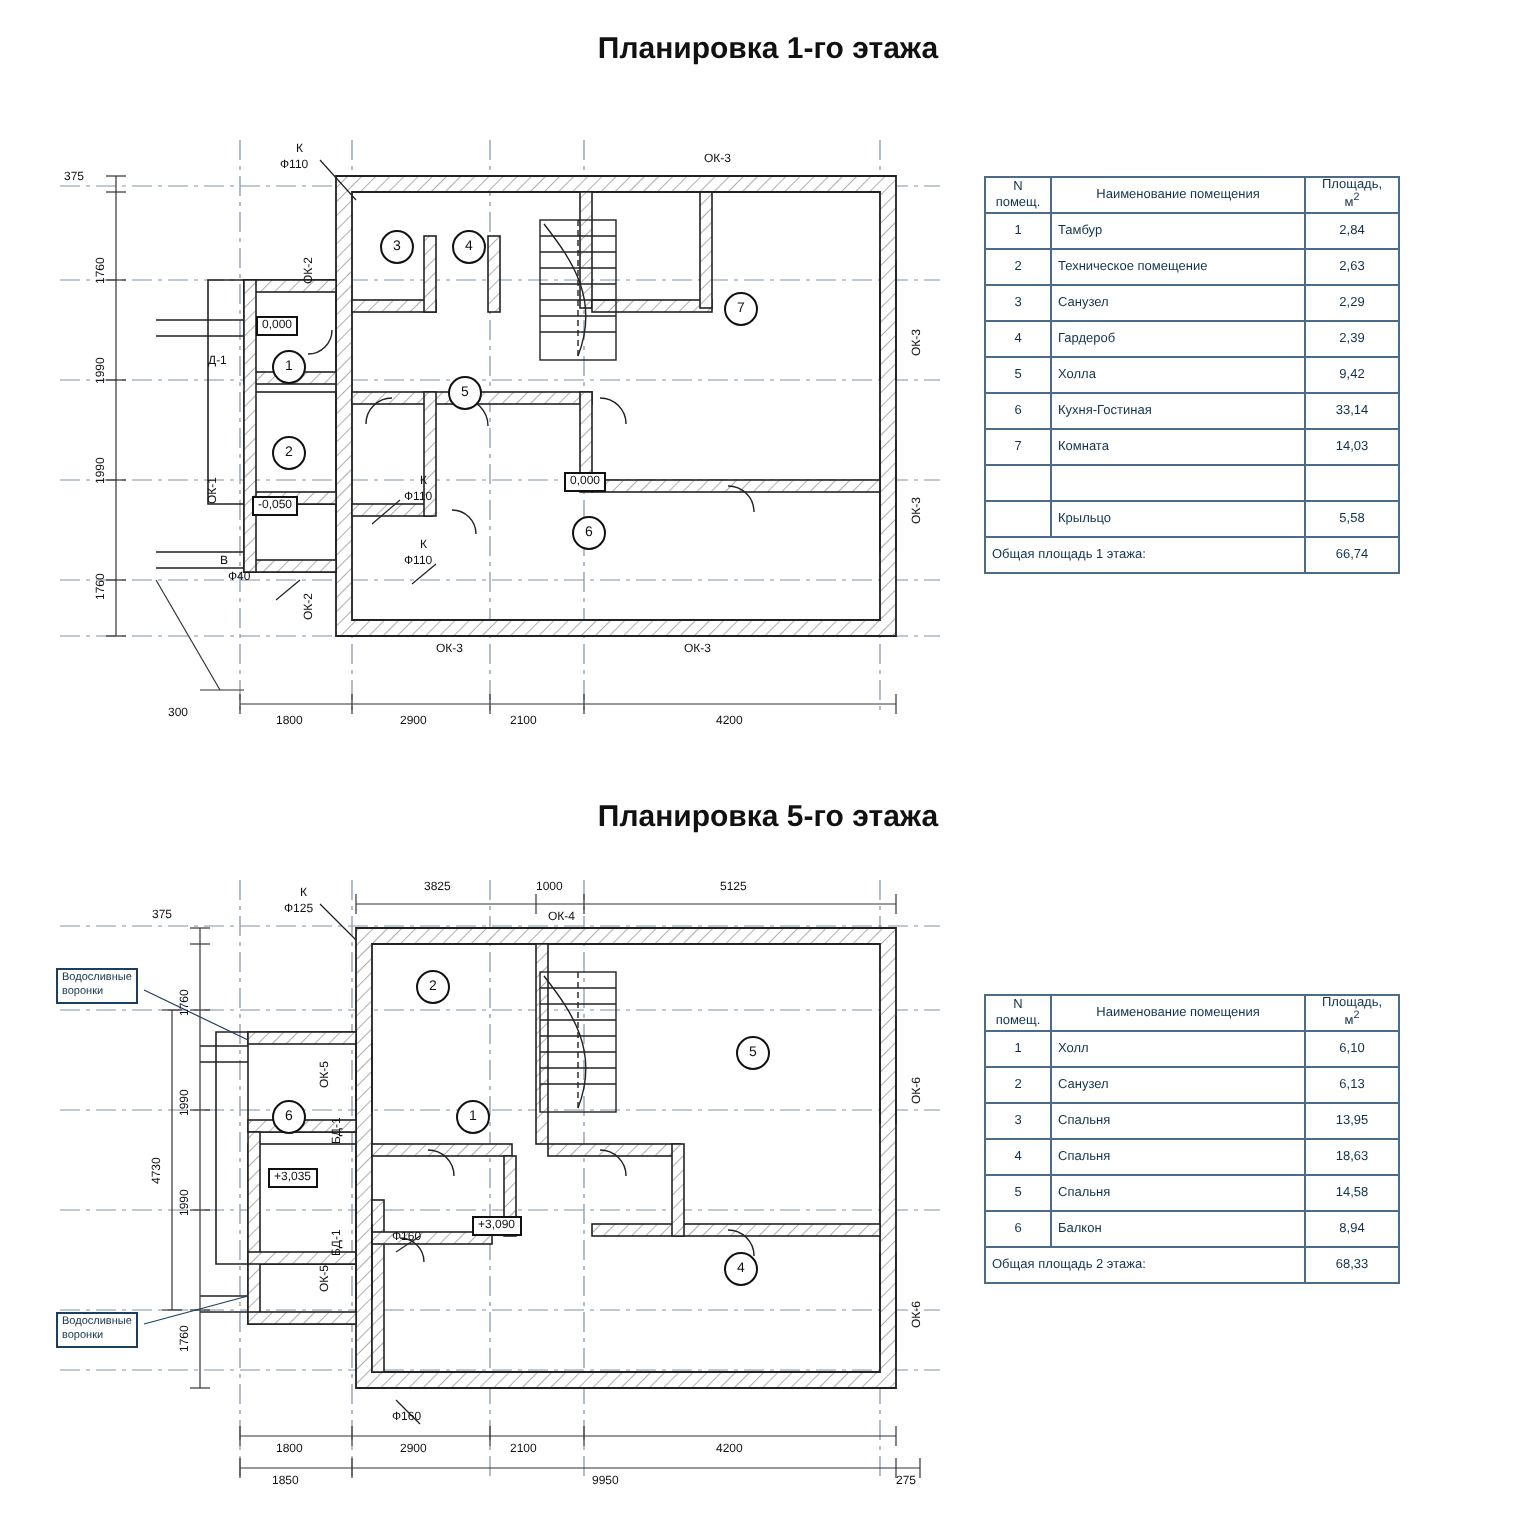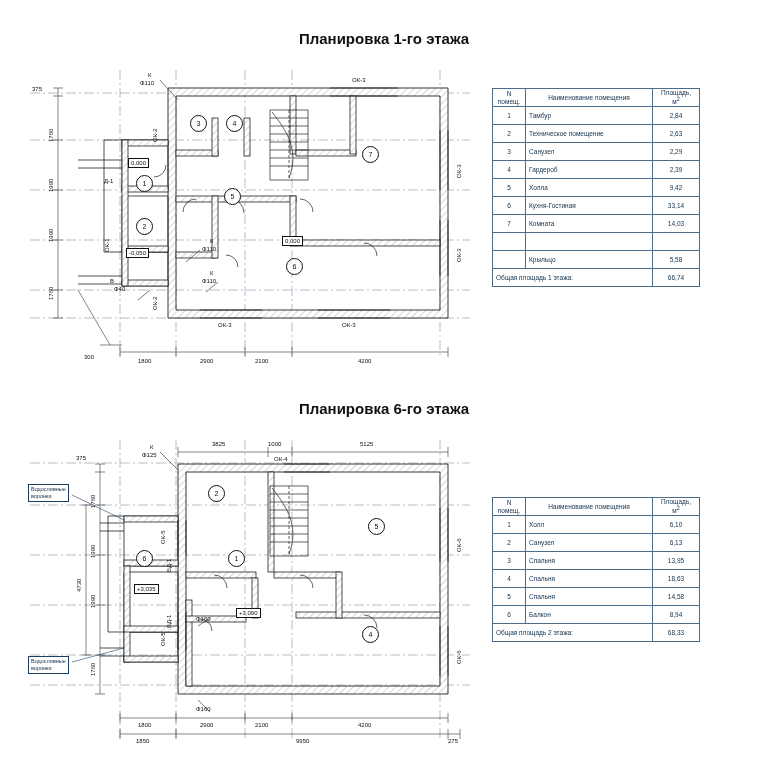--- a/index.html
+++ b/index.html
@@ -12,21 +12,21 @@
     overflow:hidden;
   }
   .plan-title{
     position:absolute;
     width:100%;
     text-align:center;
     font-size:15px;
     font-weight:bold;
     color:#111;
   }
-  #title1{top:30px;}
+  #title1{top:16px;}
   #title2{top:400px;}
 
   .canvas{position:absolute;left:0;top:0;width:768px;height:768px;pointer-events:none;}
 
   
   table.spec{
     position:absolute;
     border-collapse:collapse;
     font-size:6.5px;
     background:#fff;
@@ -86,21 +86,21 @@
     color:#11324d;
     padding:1px 2px;
     line-height:1.25;
     white-space:nowrap;
   }
 </style>
 </head>
 <body>
 
 <div class="plan-title" id="title1">Планировка 1-го этажа</div>
-<div class="plan-title" id="title2">Планировка 6-го этажа</div>
+<div class="plan-title" id="title2">Планировка 5-го этажа</div>
 
 <svg class="canvas" xmlns="http://www.w3.org/2000/svg">
   <defs>
     <pattern id="wallhatch" width="5" height="5" patternUnits="userSpaceOnUse" patternTransform="rotate(45)">
       <rect width="5" height="5" fill="#ffffff"></rect>
       <line x1="0" y1="0" x2="0" y2="5" stroke="#9a9a9a" stroke-width="0.8"></line>
     </pattern>
     <pattern id="wallhatch2" width="5" height="5" patternUnits="userSpaceOnUse" patternTransform="rotate(45)">
       <rect width="5" height="5" fill="#ffffff"></rect>
       <line x1="0" y1="0" x2="0" y2="5" stroke="#9a9a9a" stroke-width="0.8"></line>

